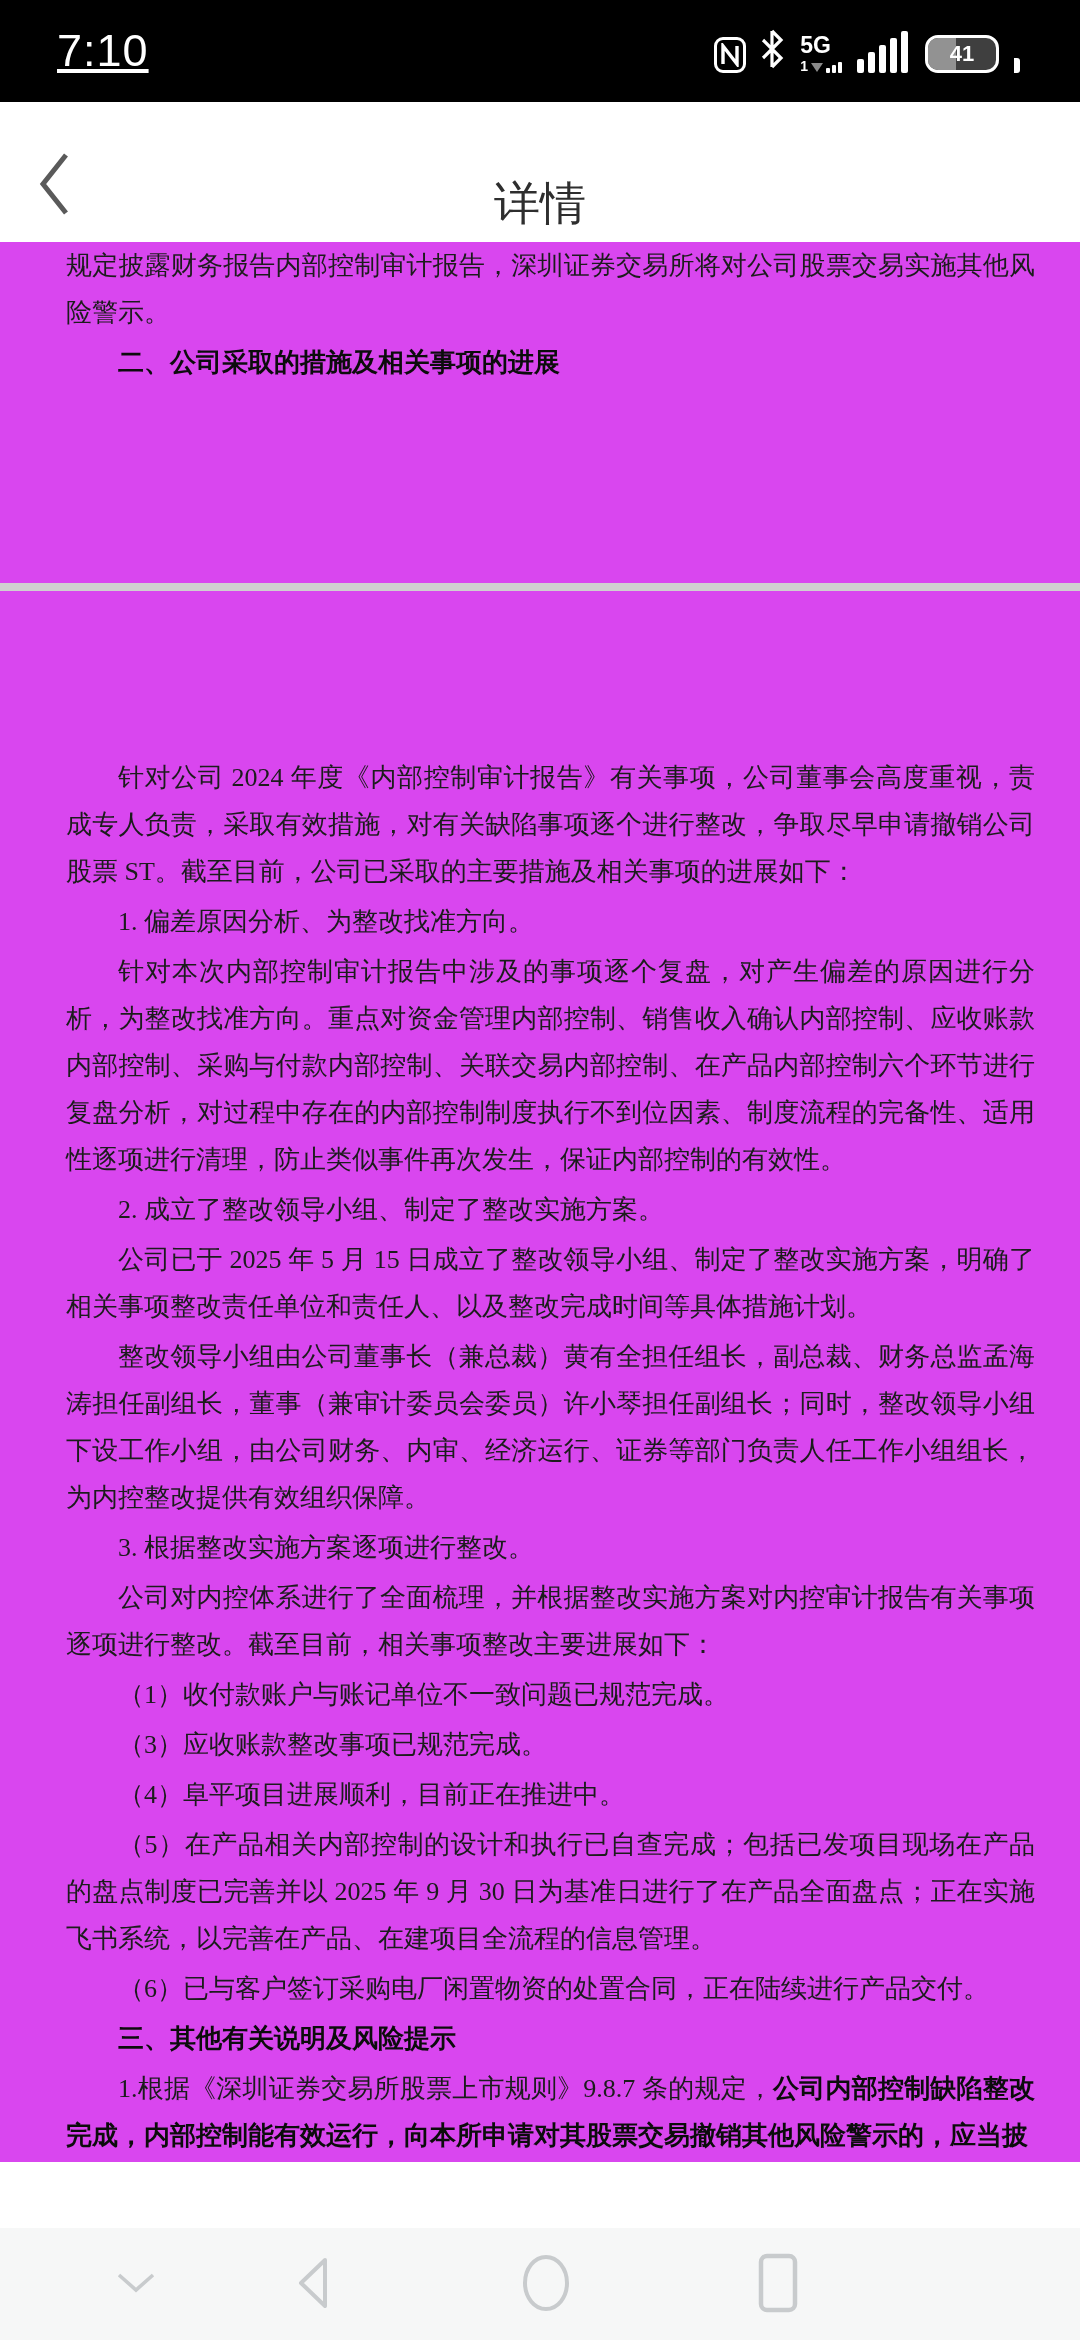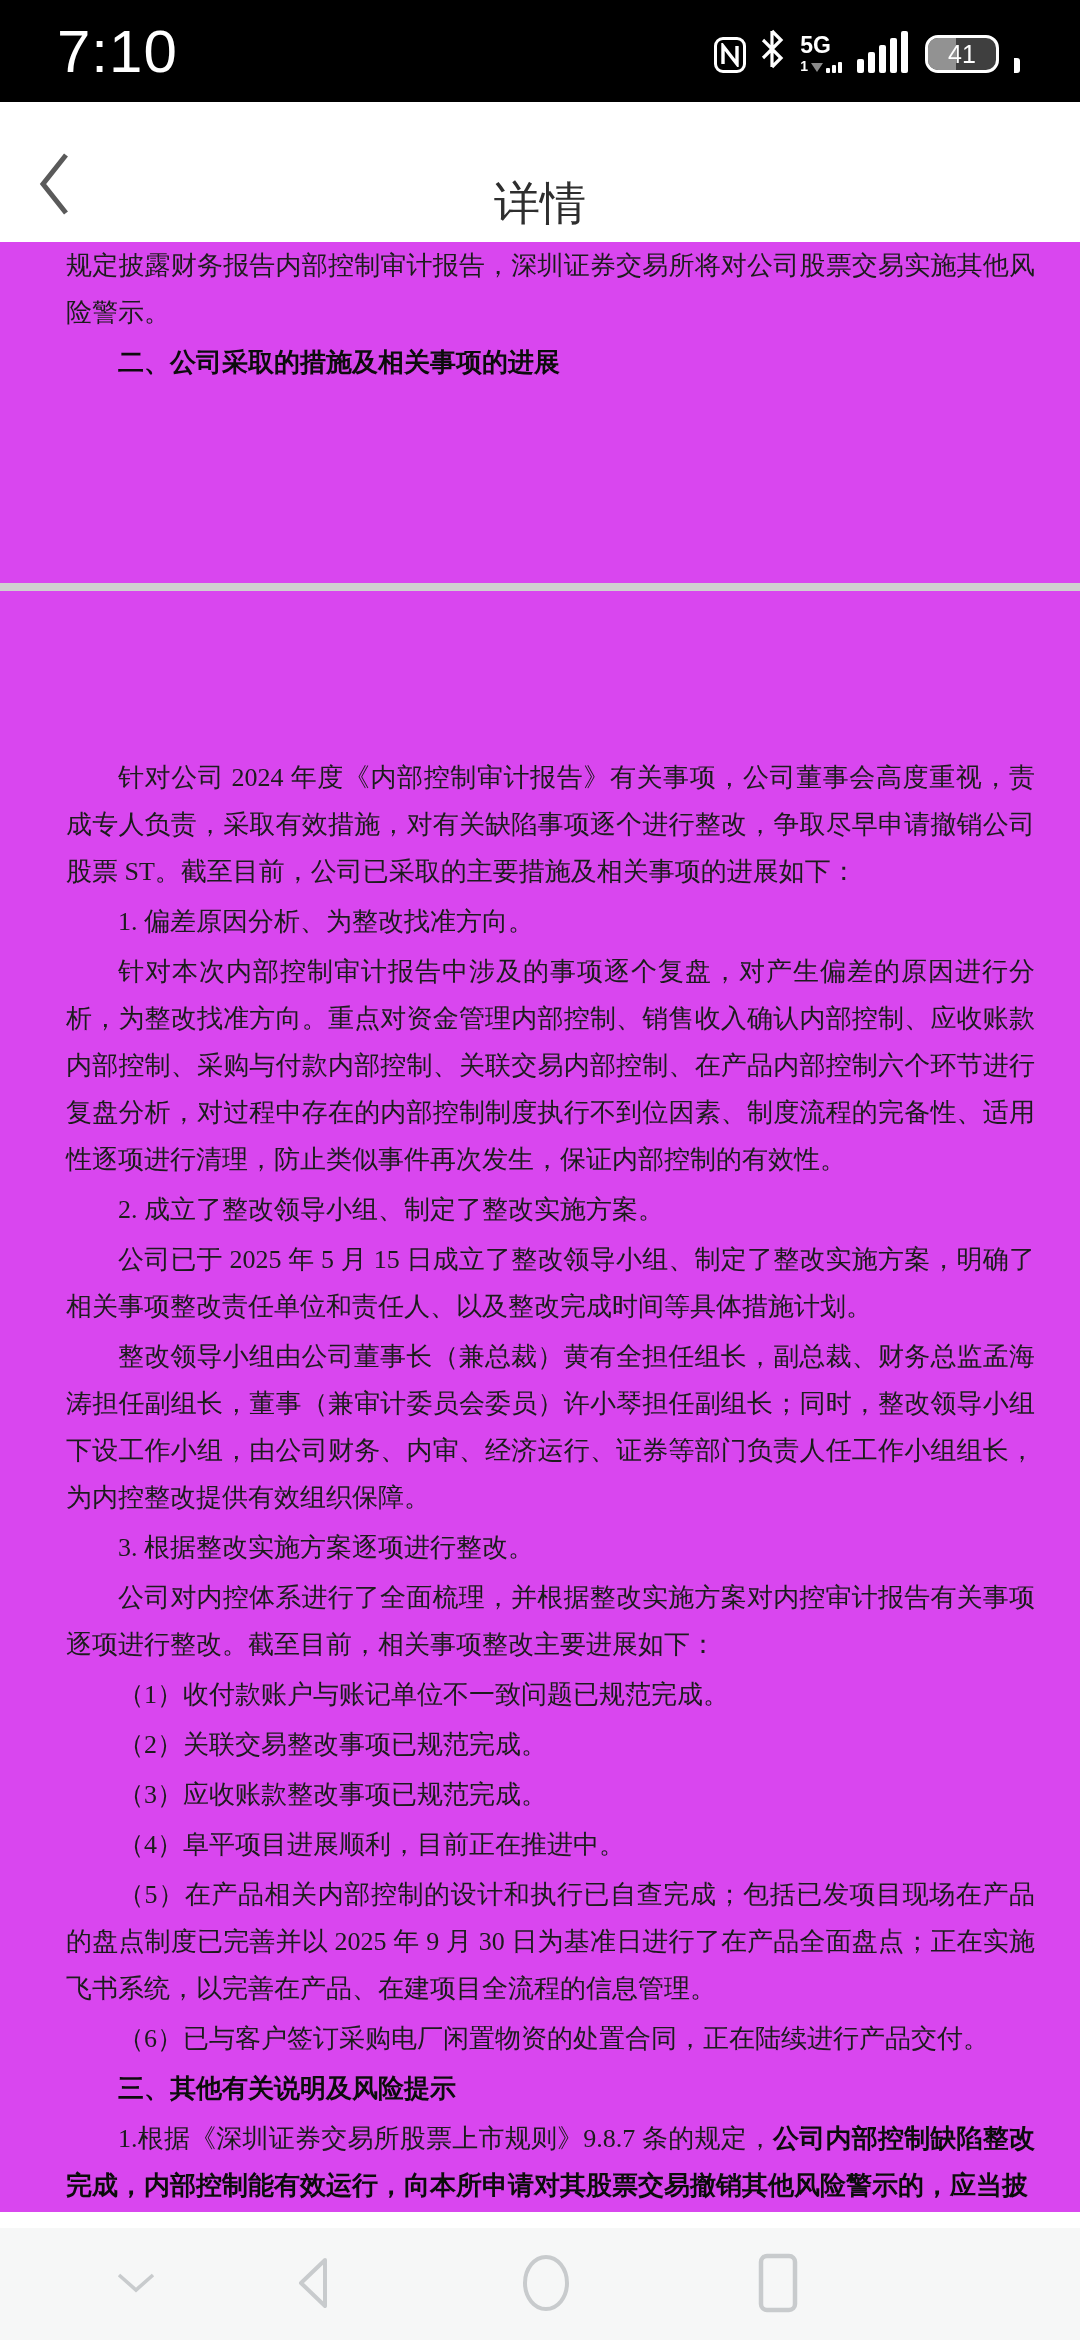--- a/index.html
+++ b/index.html
@@ -7,38 +7,38 @@
     width:1080px;height:2340px;position:relative;overflow:hidden;
     background:#ffffff;font-family:"Liberation Sans",sans-serif;
   }
 
   
   .statusbar{
     position:absolute;left:0;top:0;width:1080px;height:102px;background:#000;
     display:flex;align-items:center;justify-content:space-between;
     color:#fff;box-sizing:border-box;padding:0 60px 0 57px;
   }
-  .sb-time{font-size:60px;font-weight:500;letter-spacing:1px;}
+  .sb-time{font-size:45px;font-weight:500;letter-spacing:1px;text-decoration:underline;}
   .sb-right{display:flex;align-items:flex-end;gap:13px;}
   .nfc-box{width:32px;height:36px;border:3.5px solid #fff;border-radius:9px;
     display:flex;align-items:center;justify-content:center;box-sizing:border-box;}
   .net-cluster{display:flex;flex-direction:column;align-items:flex-start;line-height:1;margin-left:2px;}
   .net-5g{font-size:23px;font-weight:700;letter-spacing:0;}
   .net-sub{display:flex;align-items:flex-end;gap:2px;margin-top:2px;}
   .net-sim{font-size:14px;font-weight:700;color:#fff;}
   .net-arrow{width:0;height:0;border-left:6px solid transparent;border-right:6px solid transparent;border-top:9px solid #8a8a8a;margin:0 1px 1px 1px;}
   .mini-bars{display:flex;align-items:flex-end;gap:2px;}
   .mini-bars i{display:block;width:4px;background:#fff;border-radius:1px;}
   .sig-bars{display:flex;align-items:flex-end;gap:4px;margin-left:2px;}
   .sig-bars i{display:block;width:7px;background:#fff;border-radius:2px;}
   .battery{position:relative;width:74px;height:38px;border:3.5px solid #fff;border-radius:13px;
     box-sizing:border-box;overflow:hidden;background:#3f3f3f;margin-left:4px;}
   .battery .fill{position:absolute;left:0;top:0;bottom:0;width:41%;background:#929292;}
   .battery .pct{position:absolute;inset:0;display:flex;align-items:center;justify-content:center;
-    font-size:25px;font-weight:400;color:#fff;}
+    font-size:22px;font-weight:700;color:#fff;}
   .batt-tip{width:6px;height:15px;background:#fff;border-radius:0 3px 3px 0;margin-left:2px;}
 
   
   .header{position:absolute;left:0;top:102px;width:1080px;height:140px;background:#fff;}
   .back-btn{position:absolute;left:30px;top:48px;width:48px;height:70px;display:flex;
     align-items:center;justify-content:center;background:none;border:none;padding:0;cursor:pointer;}
   .page-title{position:absolute;left:0;top:71px;width:100%;text-align:center;
     font-size:46px;color:#2e2e2e;font-weight:500;}
 
   
@@ -118,21 +118,20 @@
     <div class="pagebreak"></div>
     <p class="para">针对公司 2024 年度《内部控制审计报告》有关事项，公司董事会高度重视，责成专人负责，采取有效措施，对有关缺陷事项逐个进行整改，争取尽早申请撤销公司股票 ST。截至目前，公司已采取的主要措施及相关事项的进展如下：</p>
     <p class="para">1. 偏差原因分析、为整改找准方向。</p>
     <p class="para">针对本次内部控制审计报告中涉及的事项逐个复盘，对产生偏差的原因进行分析，为整改找准方向。重点对资金管理内部控制、销售收入确认内部控制、应收账款内部控制、采购与付款内部控制、关联交易内部控制、在产品内部控制六个环节进行复盘分析，对过程中存在的内部控制制度执行不到位因素、制度流程的完备性、适用性逐项进行清理，防止类似事件再次发生，保证内部控制的有效性。</p>
     <p class="para">2. 成立了整改领导小组、制定了整改实施方案。</p>
     <p class="para">公司已于 2025 年 5 月 15 日成立了整改领导小组、制定了整改实施方案，明确了相关事项整改责任单位和责任人、以及整改完成时间等具体措施计划。</p>
     <p class="para">整改领导小组由公司董事长（兼总裁）黄有全担任组长，副总裁、财务总监孟海涛担任副组长，董事（兼审计委员会委员）许小琴担任副组长；同时，整改领导小组下设工作小组，由公司财务、内审、经济运行、证券等部门负责人任工作小组组长，为内控整改提供有效组织保障。</p>
     <p class="para">3. 根据整改实施方案逐项进行整改。</p>
     <p class="para">公司对内控体系进行了全面梳理，并根据整改实施方案对内控审计报告有关事项逐项进行整改。截至目前，相关事项整改主要进展如下：</p>
     <p class="para">（1）收付款账户与账记单位不一致问题已规范完成。</p>
-    <p class="para">（2）关联交易整改事项已规范完成。</p>
     <p class="para">（3）应收账款整改事项已规范完成。</p>
     <p class="para">（4）阜平项目进展顺利，目前正在推进中。</p>
     <p class="para">（5）在产品相关内部控制的设计和执行已自查完成；包括已发项目现场在产品的盘点制度已完善并以 2025 年 9 月 30 日为基准日进行了在产品全面盘点；正在实施飞书系统，以完善在产品、在建项目全流程的信息管理。</p>
     <p class="para">（6）已与客户签订采购电厂闲置物资的处置合同，正在陆续进行产品交付。</p>
     <p class="para hei">三、其他有关说明及风险提示</p>
     <p class="para"><span>1.根据《深圳证券交易所股票上市规则》9.8.7 条的规定，</span><span class="hei-inline">公司内部控制缺陷整改完成，内部控制能有效运行，向本所申请对其股票交易撤销其他风险警示的，应当披</span></p>
   </div>
 
 <div class="navbar">
   <button class="nav-btn" style="left:136px">

